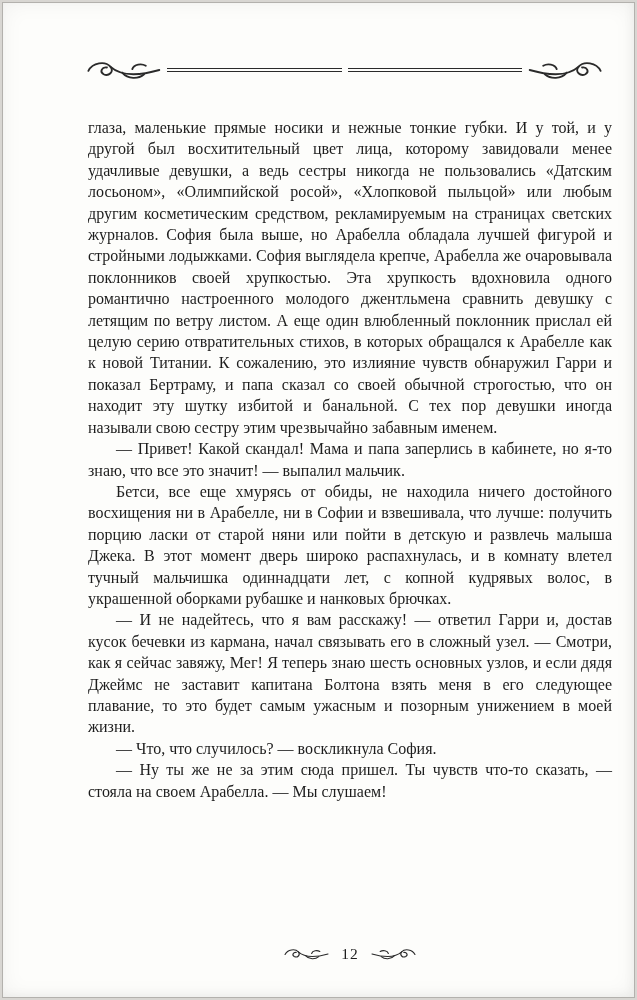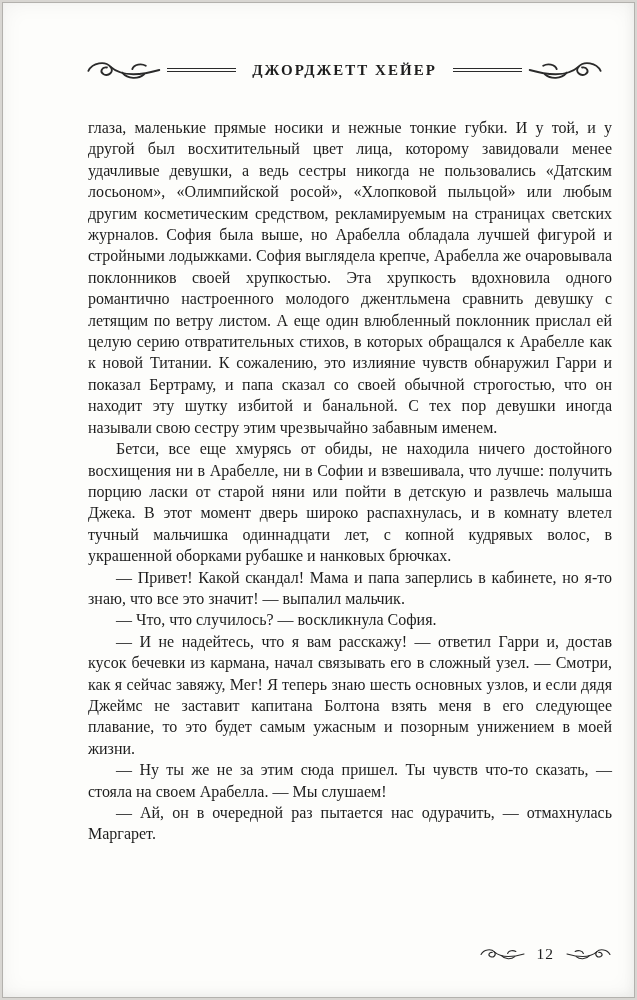--- a/index.html
+++ b/index.html
@@ -80,21 +80,21 @@
   .content p.first {
     text-indent: 0;
   }
   .footer {
     position: absolute;
     bottom: 34px;
     left: 85px;
     width: 524px;
     display: flex;
     align-items: center;
-    justify-content: flex-end;
+    justify-content: center;
     gap: 12px;
     color: #2a2a2a;
   }
   .page-number {
     font-size: 15.5px;
     color: #1d1d1d;
     letter-spacing: 1px;
   }
 </style>
 </head>
@@ -111,35 +111,33 @@
   </symbol>
 </svg>
 
 <div class="page">
 
   <div class="header">
     <svg class="flourish">
         <use href="#flourish"></use>
       </svg>
     <div class="rule"></div>
-    <div class="title">ДЖОРДЖЕТТ ХЕЙЕР</div>
     <div class="rule"></div>
     <svg class="flourish mirror">
         <use href="#flourish"></use>
       </svg>
   </div>
 
   <div class="content">
     <p class="first">глаза, маленькие прямые носики и нежные тонкие губки. И у той, и у другой был восхитительный цвет лица, которому завидовали менее удачливые девушки, а ведь сестры никогда не пользовались «Датским лосьоном», «Олимпийской росой», «Хлопковой пыльцой» или любым другим косметическим средством, рекламируемым на страницах светских журналов. София была выше, но Арабелла обладала лучшей фигурой и стройными лодыжками. София выглядела крепче, Арабелла же очаровывала поклонников своей хрупкостью. Эта хрупкость вдохновила одного романтично настроенного молодого джентльмена сравнить девушку с летящим по ветру листом. А еще один влюбленный поклонник прислал ей целую серию отвратительных стихов, в которых обращался к Арабелле как к новой Титании. К сожалению, это излияние чувств обнаружил Гарри и показал Бертраму, и папа сказал со своей обычной строгостью, что он находит эту шутку избитой и банальной. С тех пор девушки иногда называли свою сестру этим чрезвычайно забавным именем.</p>
+    <p>— Привет! Какой скандал! Мама и папа заперлись в кабинете, но я-то знаю, что все это значит! — выпалил мальчик.</p>
     <p>Бетси, все еще хмурясь от обиды, не находила ничего достойного восхищения ни в Арабелле, ни в Софии и взвешивала, что лучше: получить порцию ласки от старой няни или пойти в детскую и развлечь малыша Джека. В этот момент дверь широко распахнулась, и в комнату влетел тучный мальчишка одиннадцати лет, с копной кудрявых волос, в украшенной оборками рубашке и нанковых брючках.</p>
-    <p>— Привет! Какой скандал! Мама и папа заперлись в кабинете, но я-то знаю, что все это значит! — выпалил мальчик.</p>
+    <p>— И не надейтесь, что я вам расскажу! — ответил Гарри и, достав кусок бечевки из кармана, начал связывать его в сложный узел. — Смотри, как я сейчас завяжу, Мег! Я теперь знаю шесть основных узлов, и если дядя Джеймс не заставит капитана Болтона взять меня в его следующее плавание, то это будет самым ужасным и позорным унижением в моей жизни.</p>
     <p>— Что, что случилось? — воскликнула София.</p>
-    <p>— И не надейтесь, что я вам расскажу! — ответил Гарри и, достав кусок бечевки из кармана, начал связывать его в сложный узел. — Смотри, как я сейчас завяжу, Мег! Я теперь знаю шесть основных узлов, и если дядя Джеймс не заставит капитана Болтона взять меня в его следующее плавание, то это будет самым ужасным и позорным унижением в моей жизни.</p>
     <p>— Ну ты же не за этим сюда пришел. Ты чувств что-то сказать, — стояла на своем Арабелла. — Мы слушаем!</p>
-    <p>— Ай, он в очередной раз пытается нас одурачить, — отмахнулась Маргарет.</p>
   </div>
 
   <div class="footer">
     <svg class="flourish small">
         <use href="#flourish"></use>
       </svg>
     <div class="page-number">12</div>
     <svg class="flourish small mirror">
         <use href="#flourish"></use>
       </svg>

